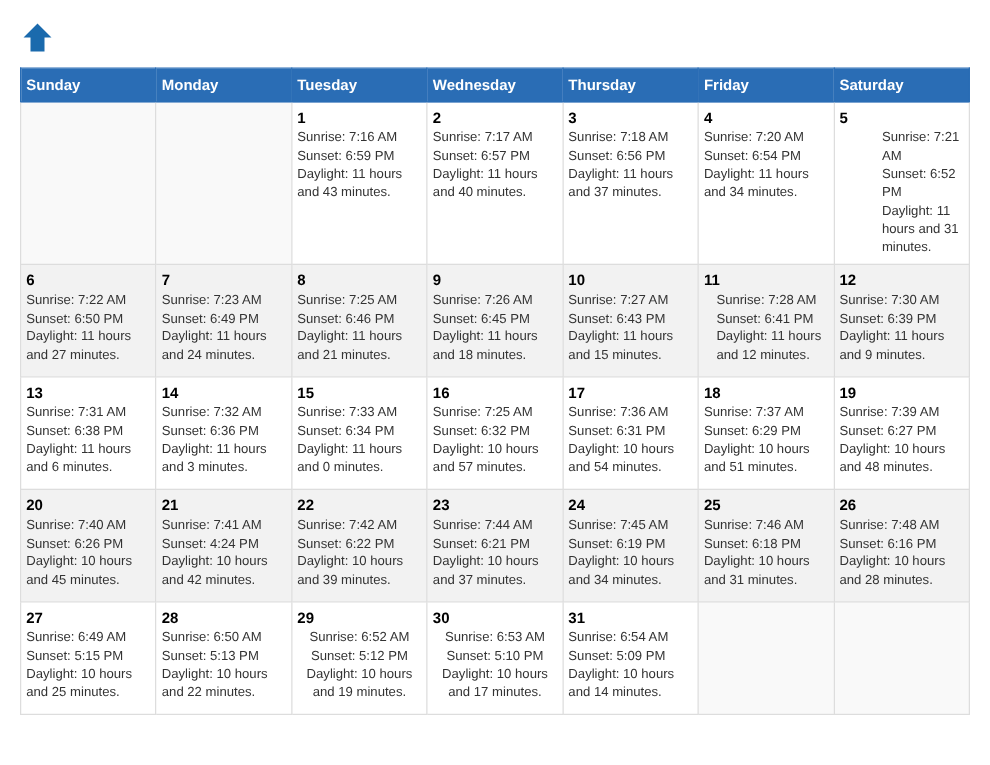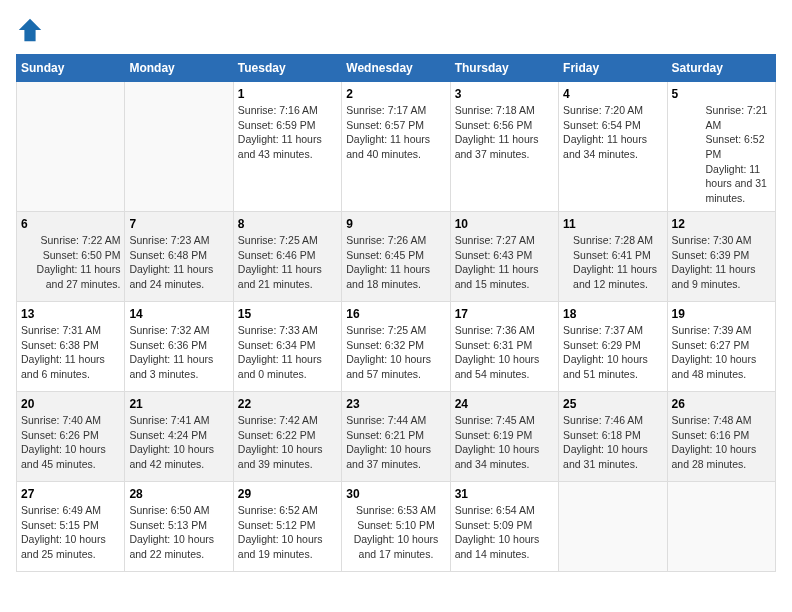--- a/index.html
+++ b/index.html
@@ -158,28 +158,28 @@
         <td>
           <span class="day-num">5</span>
           <div class="day-info" style="white-space: pre-line; margin-left: 34px;">Sunrise: 7:21 AM
 Sunset: 6:52 PM
 Daylight: 11 hours and 31 minutes.</div>
         </td>
       </tr>
       <tr>
         <td>
           <span class="day-num">6</span>
-          <div class="day-info" style="white-space: pre-line; text-align: right;">Sunrise: 7:22 AM
+          <div class="day-info" style="white-space: pre-line;">Sunrise: 7:22 AM
 Sunset: 6:50 PM
 Daylight: 11 hours and 27 minutes.</div>
         </td>
         <td>
           <span class="day-num">7</span>
           <div class="day-info" style="white-space: pre-line;">Sunrise: 7:23 AM
-Sunset: 6:48 PM
+Sunset: 6:49 PM
 Daylight: 11 hours and 24 minutes.</div>
         </td>
         <td>
           <span class="day-num">8</span>
           <div class="day-info" style="white-space: pre-line;">Sunrise: 7:25 AM
 Sunset: 6:46 PM
 Daylight: 11 hours and 21 minutes.</div>
         </td>
         <td>
           <span class="day-num">9</span>
@@ -302,21 +302,21 @@
 Daylight: 10 hours and 25 minutes.</div>
         </td>
         <td>
           <span class="day-num">28</span>
           <div class="day-info" style="white-space: pre-line;">Sunrise: 6:50 AM
 Sunset: 5:13 PM
 Daylight: 10 hours and 22 minutes.</div>
         </td>
         <td>
           <span class="day-num">29</span>
-          <div class="day-info" style="white-space: pre-line;">Sunrise: 6:52 AM
+          <div class="day-info" style="white-space: pre-line; text-align: center;">Sunrise: 6:52 AM
 Sunset: 5:12 PM
 Daylight: 10 hours and 19 minutes.</div>
         </td>
         <td>
           <span class="day-num">30</span>
           <div class="day-info" style="white-space: pre-line; text-align: center;">Sunrise: 6:53 AM
 Sunset: 5:10 PM
 Daylight: 10 hours and 17 minutes.</div>
         </td>
         <td>

